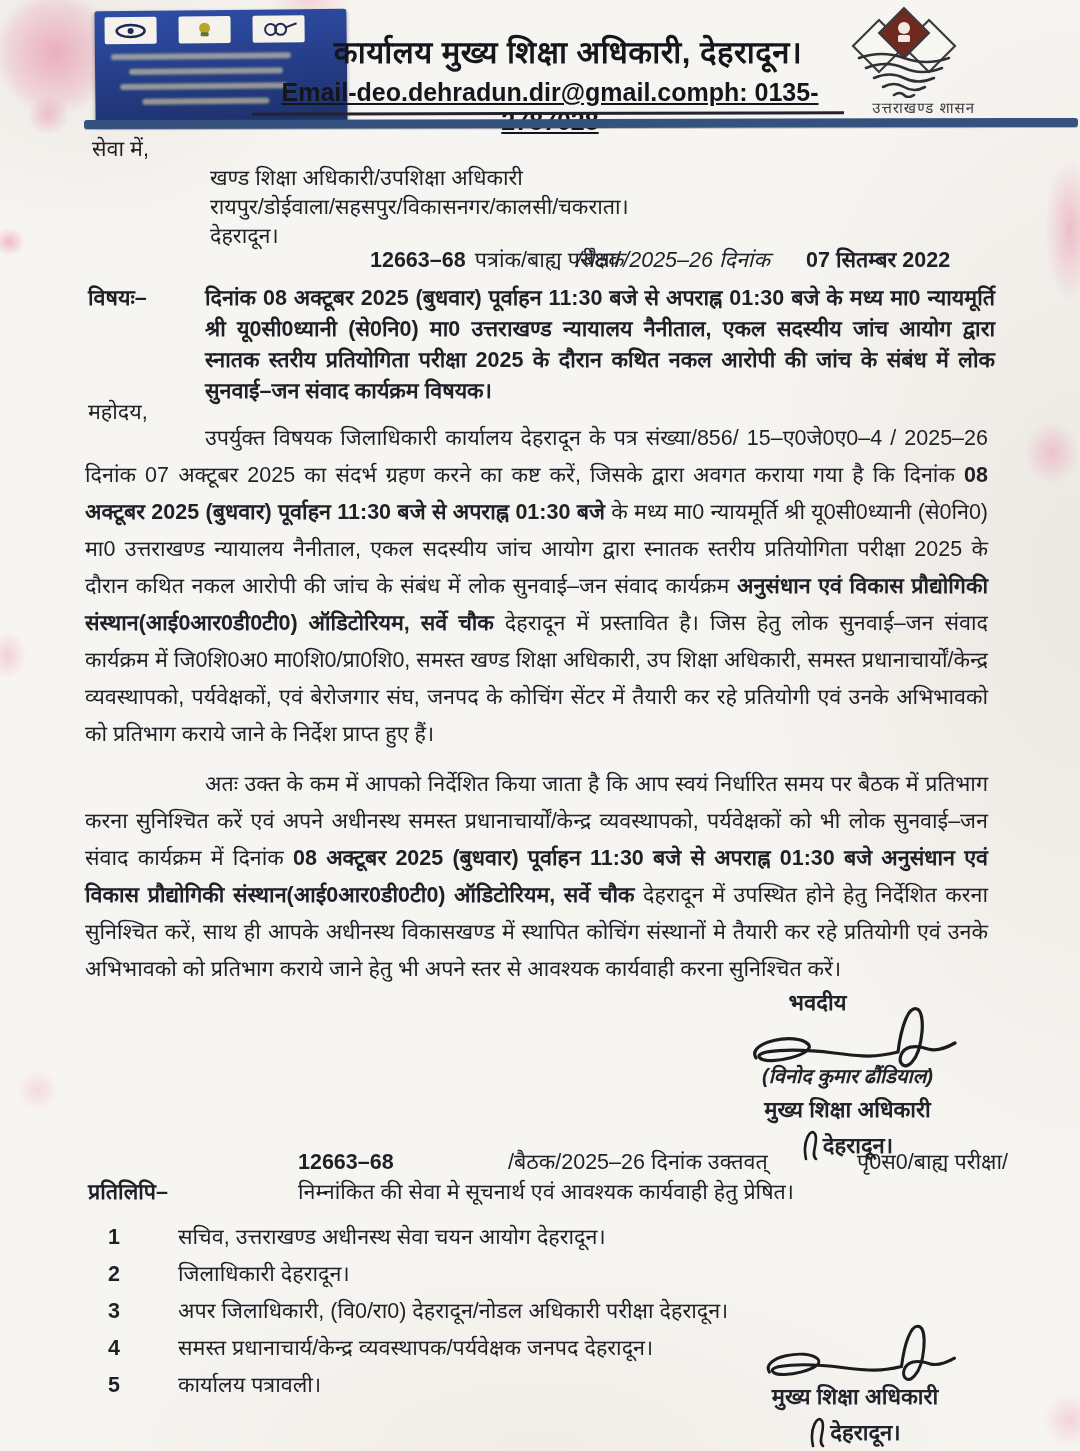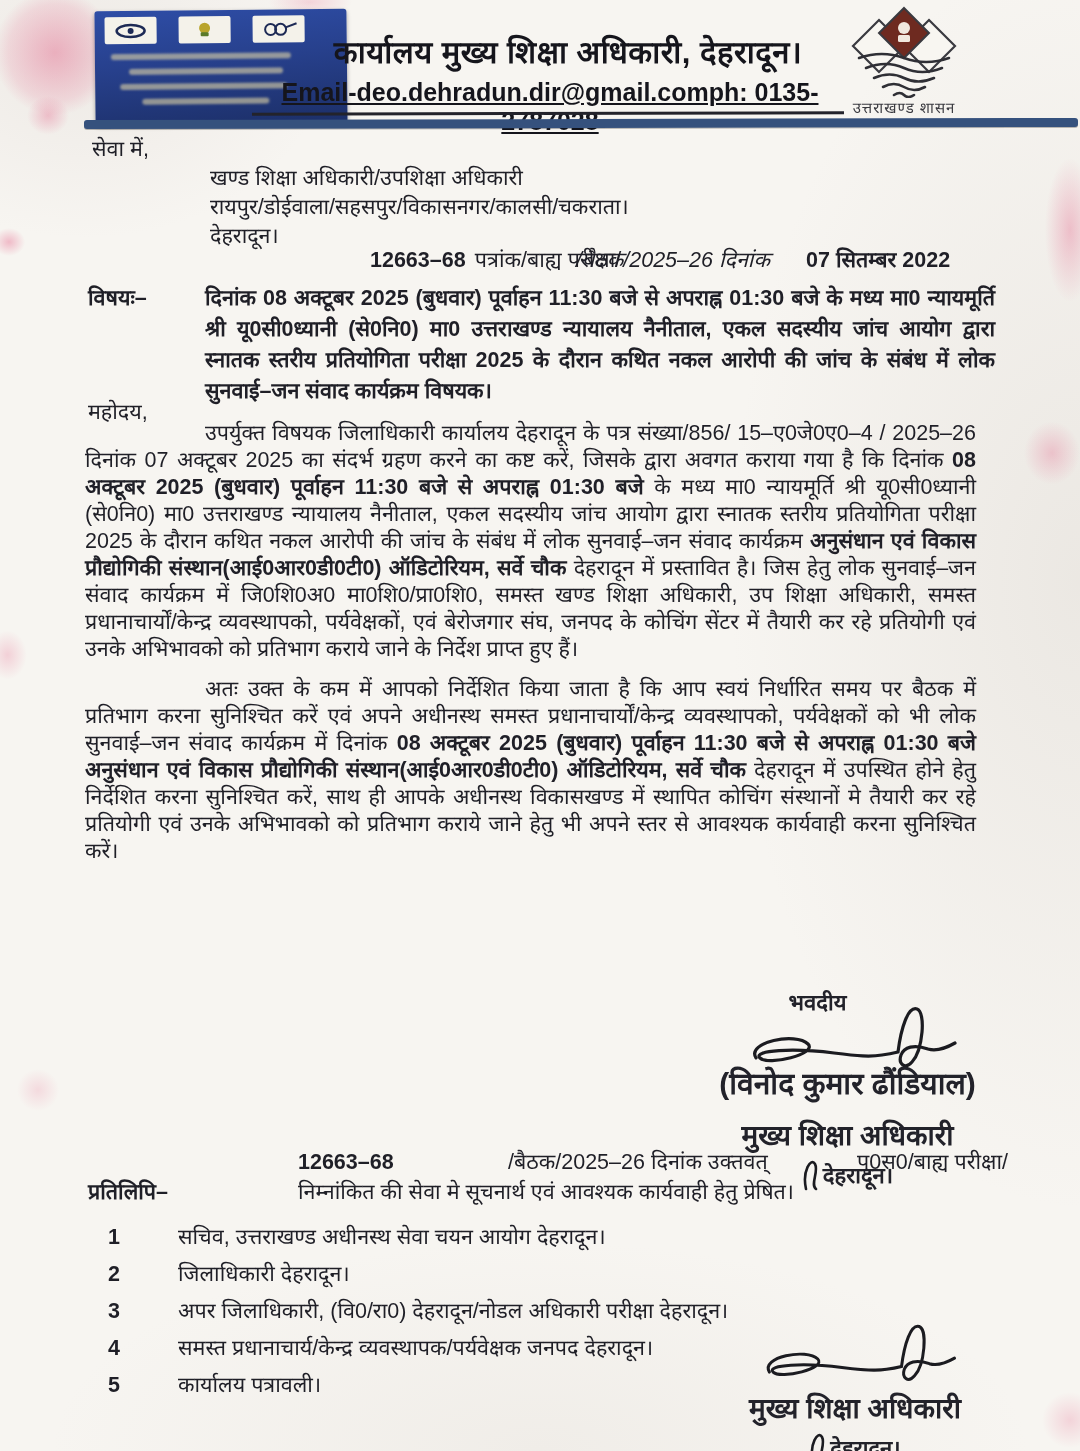--- a/index.html
+++ b/index.html
@@ -46,45 +46,45 @@
     font-size:31px;font-weight:bold;letter-spacing:.5px;color:#15151c;
   }
   .contact-line{
     position:absolute;left:250px;top:78px;width:600px;text-align:center;
     font-size:25px;font-weight:bold;color:#15151c;text-decoration:underline;
   }
   .contact-rule{position:absolute;left:252px;top:112px;width:592px;height:3px;background:#23232b;transform:rotate(-.15deg);}
   .head-strip{position:absolute;left:84px;top:119px;width:994px;height:9px;background:#35517d;border-radius:3px;transform:rotate(-.12deg);box-shadow:0 1px 0 rgba(0,0,0,.25);}
 
   .emblem{position:absolute;left:845px;top:6px;width:118px;height:92px;}
-  .emblem-caption{position:absolute;left:833px;top:97px;width:142px;text-align:center;font-size:15px;color:#3a3a40;letter-spacing:1px;}
+  .emblem-caption{position:absolute;left:833px;top:97px;width:142px;text-align:right;font-size:15px;color:#3a3a40;letter-spacing:1px;}
 
   
   .txt{font-size:21.5px;line-height:30px;color:#1f1f27;}
   .b{font-weight:bold;}
   .seva{position:absolute;left:92px;top:134px;}
   .addr1{position:absolute;left:210px;top:163px;}
   .addr2{position:absolute;left:210px;top:192px;}
   .addr3{position:absolute;left:210px;top:221px;}
   .refrow{position:absolute;left:88px;top:245px;width:920px;text-align:center;}
   .ref-num{position:absolute;left:282px;top:0;font-weight:bold;}
   .ref-mid{position:absolute;left:488px;top:0;font-style:italic;}
   .ref-date{position:absolute;left:718px;top:0;font-weight:bold;}
   .subj-label{position:absolute;left:88px;top:283px;font-weight:bold;}
   .subj-text{position:absolute;left:205px;top:283px;width:790px;font-weight:bold;text-align:justify;line-height:31px;}
   .greeting{position:absolute;left:88px;top:397px;text-align:center;}
   .bodytext{position:absolute;left:85px;top:420px;width:903px;}
-  .para{text-align:justify;text-indent:120px;margin:0 12px 13px 0;line-height:27px;}
+  .para{text-align:justify;text-indent:120px;margin:0 0 13px 0;line-height:37px;}
 
   
   .sign1{position:absolute;left:700px;top:986px;width:295px;text-align:center;}
   .valediction{font-size:22px;font-weight:bold;margin-right:60px;}
   .sig-svg{display:block;margin:-14px auto -26px auto;}
-  .sg-name{font-size:30px;font-weight:bold;white-space:nowrap;}
-  .sg-desig{font-size:28px;font-weight:bold;margin-top:12px;}
+  .sg-name{font-size:20px;font-weight:bold;white-space:nowrap;font-style:italic;}
+  .sg-desig{font-size:22px;font-weight:bold;margin-top:4px;}
   .sg-place{font-size:22px;font-weight:bold;margin-top:4px;display:flex;align-items:center;justify-content:center;gap:2px;}
 
   .endrow{position:absolute;left:88px;top:1147px;width:920px;text-align:right;}
   .end-num{position:absolute;left:210px;top:0;font-weight:bold;}
   .end-suffix{position:absolute;left:420px;top:0;}
   .copyrow{position:absolute;left:88px;top:1177px;width:920px;}
   .copy-note{position:absolute;left:210px;top:0;}
   .copies{position:absolute;left:108px;top:1222px;width:860px;}
   .copy-item{display:flex;margin-bottom:7px;}
   .copy-num{width:70px;font-weight:bold;}

